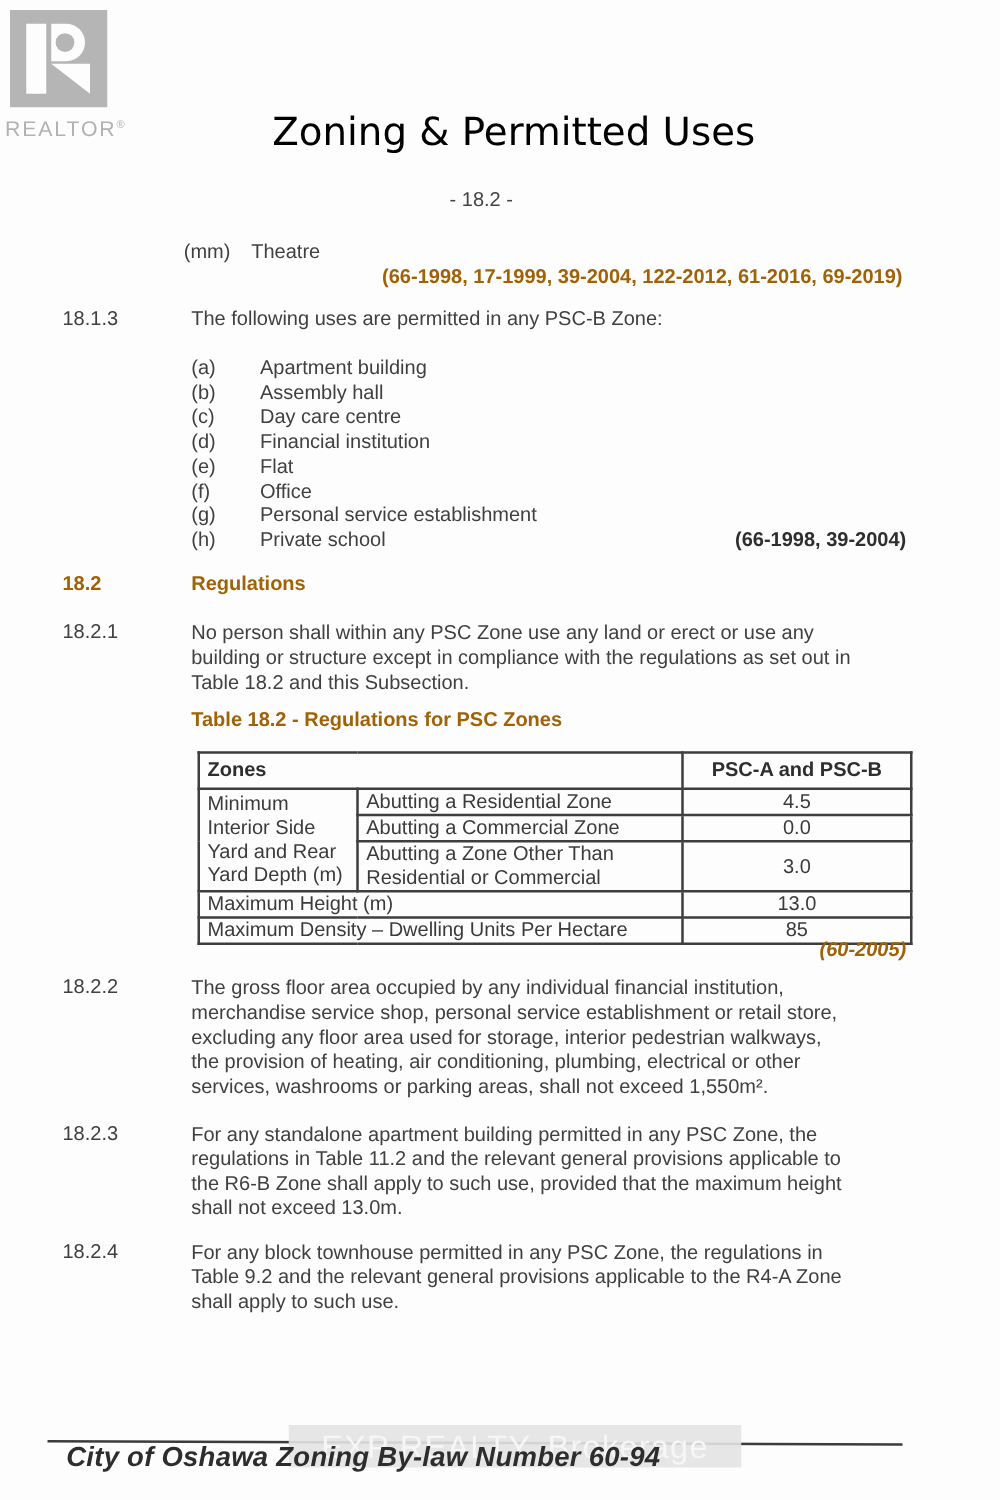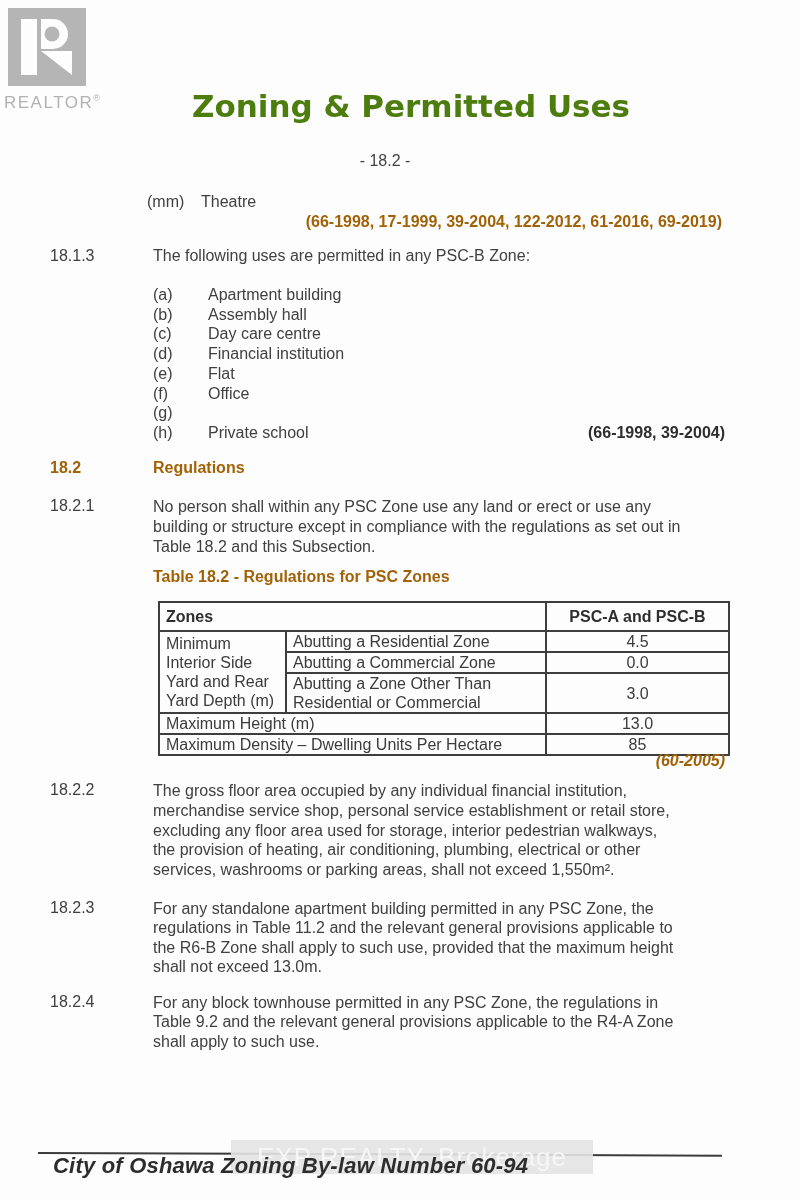--- a/index.html
+++ b/index.html
@@ -15,21 +15,21 @@
   .txt { font-size:16px; line-height:20px; }
   .bold { font-weight:bold; color:#a16207; }
   .pre { white-space:pre-line; }
 
   
   #logo { left:8px; top:8px; width:90px; }
   #logo-label { margin-top:3px; margin-left:-4px; font-size:17px; letter-spacing:1.5px; color:#b2b2b2; white-space:nowrap; }
   #logo-label sup { font-size:9px; }
   #page-title { left:0; top:88px; width:100%; text-align:center; padding-left:22px;
                 font-family:"DejaVu Sans","Liberation Sans",sans-serif;
-                font-size:31px; font-weight:bold; color:#4d7c0f; letter-spacing:0; }
+                font-size:31px; font-weight:normal; color:#000000; letter-spacing:0; }
   #page-ref { left:0; top:152px; width:100%; text-align:center; padding-right:30px; font-size:16px; color:#444; }
 
   
   #theatre { left:147px; top:192px; display:flex; }
   #theatre .clabel { width:54px; }
   #theatre-cite { top:213px; right:78px; font-size:16px; }
 
   
   .sec-num { left:50px; font-size:16px; }
   .sec-body { left:153px; font-size:16px; }
@@ -120,20 +120,21 @@
   <div class="use-row">
       <span class="use-label">(e)</span>
       <span>Flat</span>
     </div>
   <div class="use-row">
       <span class="use-label">(f)</span>
       <span>Office</span>
     </div>
   <div class="use-row">
       <span class="use-label">(g)</span>
+      <span>Personal service establishment</span>
     </div>
   <div class="use-row">
       <span class="use-label">(h)</span>
       <span>Private school</span>
       <span class="use-cite">(66-1998, 39-2004)</span>
     </div>
 </div>
 
 <div class="abs sec-num bold" id="s182-num">18.2</div>
 <div class="abs sec-body bold" id="s182-head">Regulations</div>

